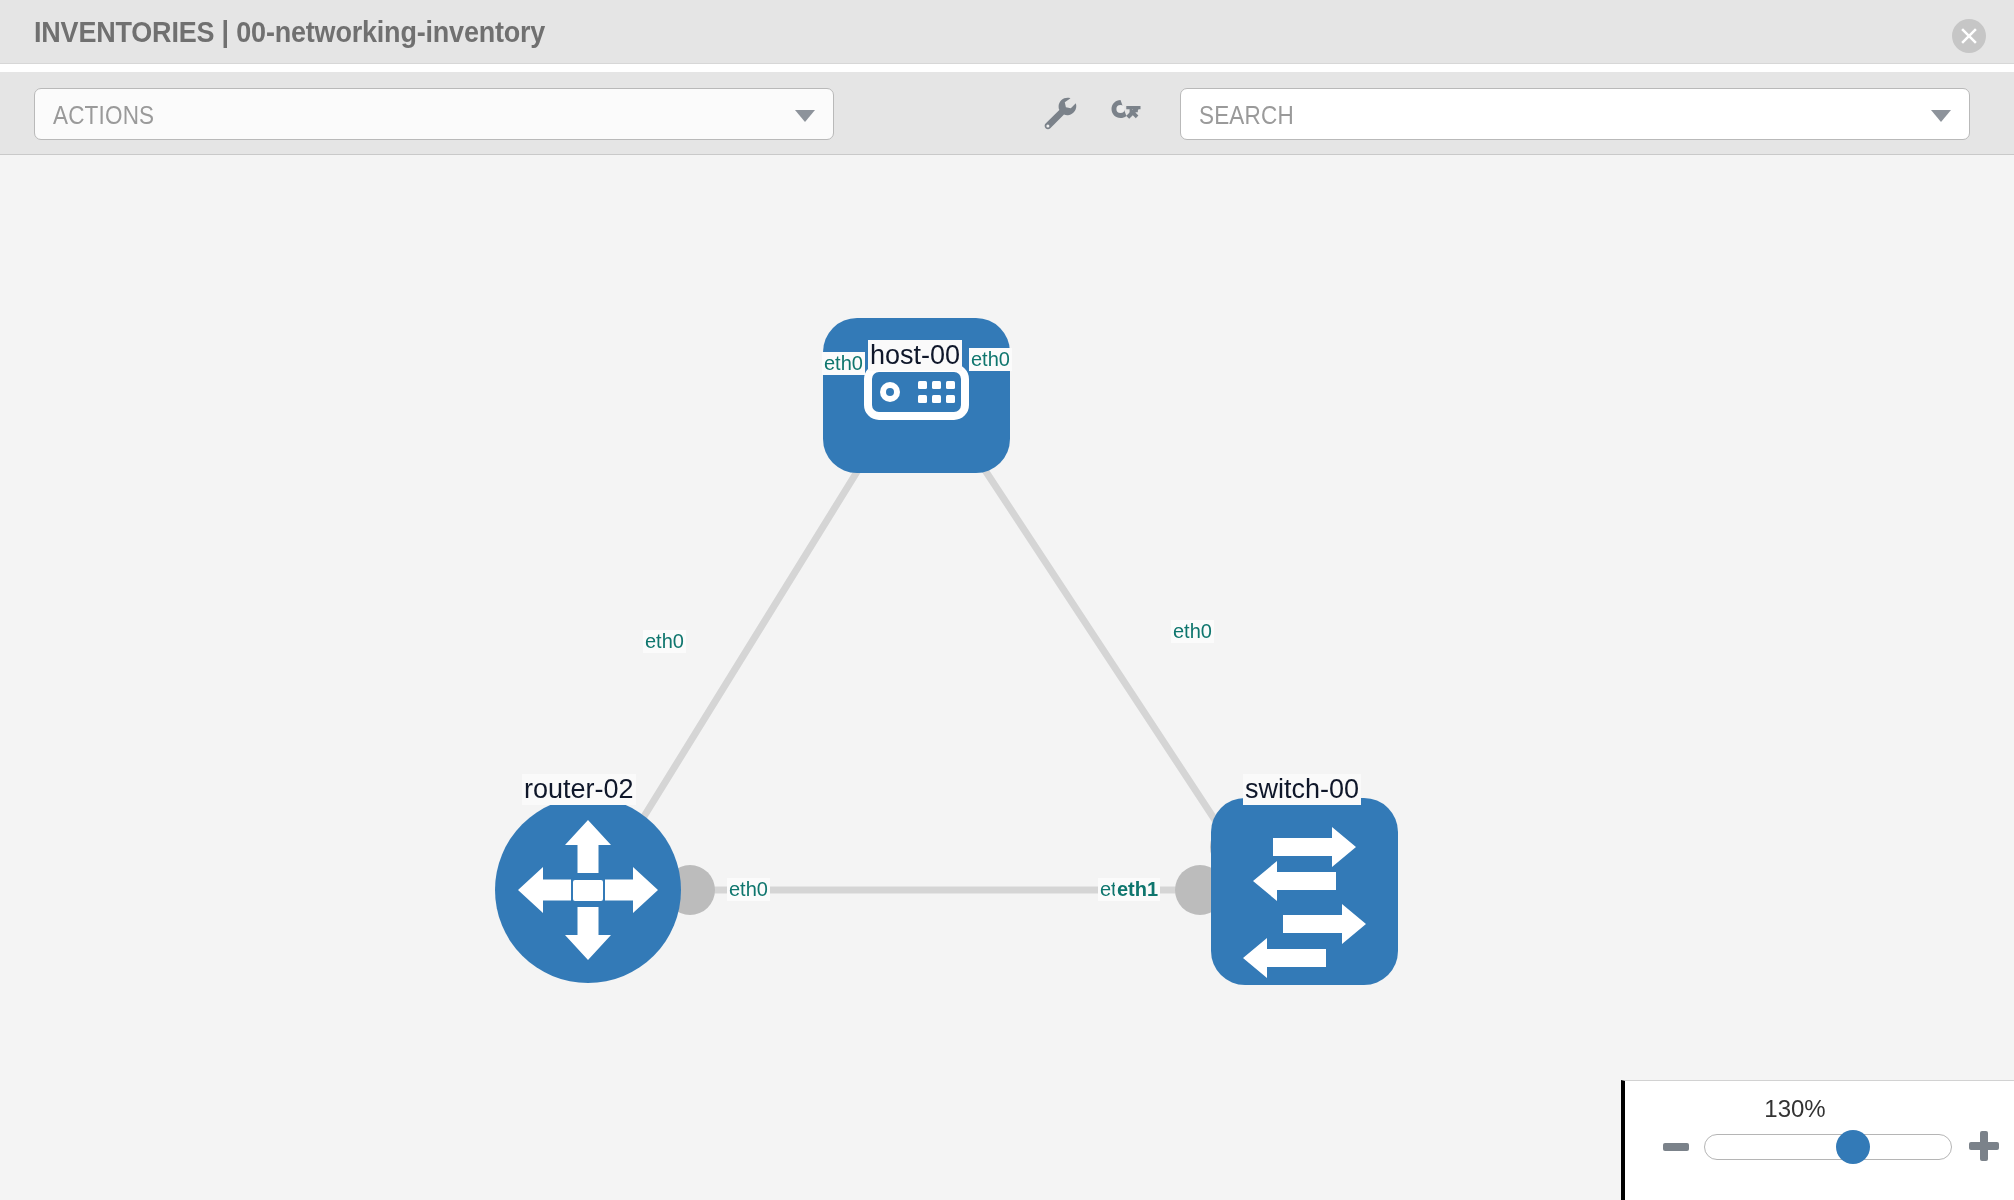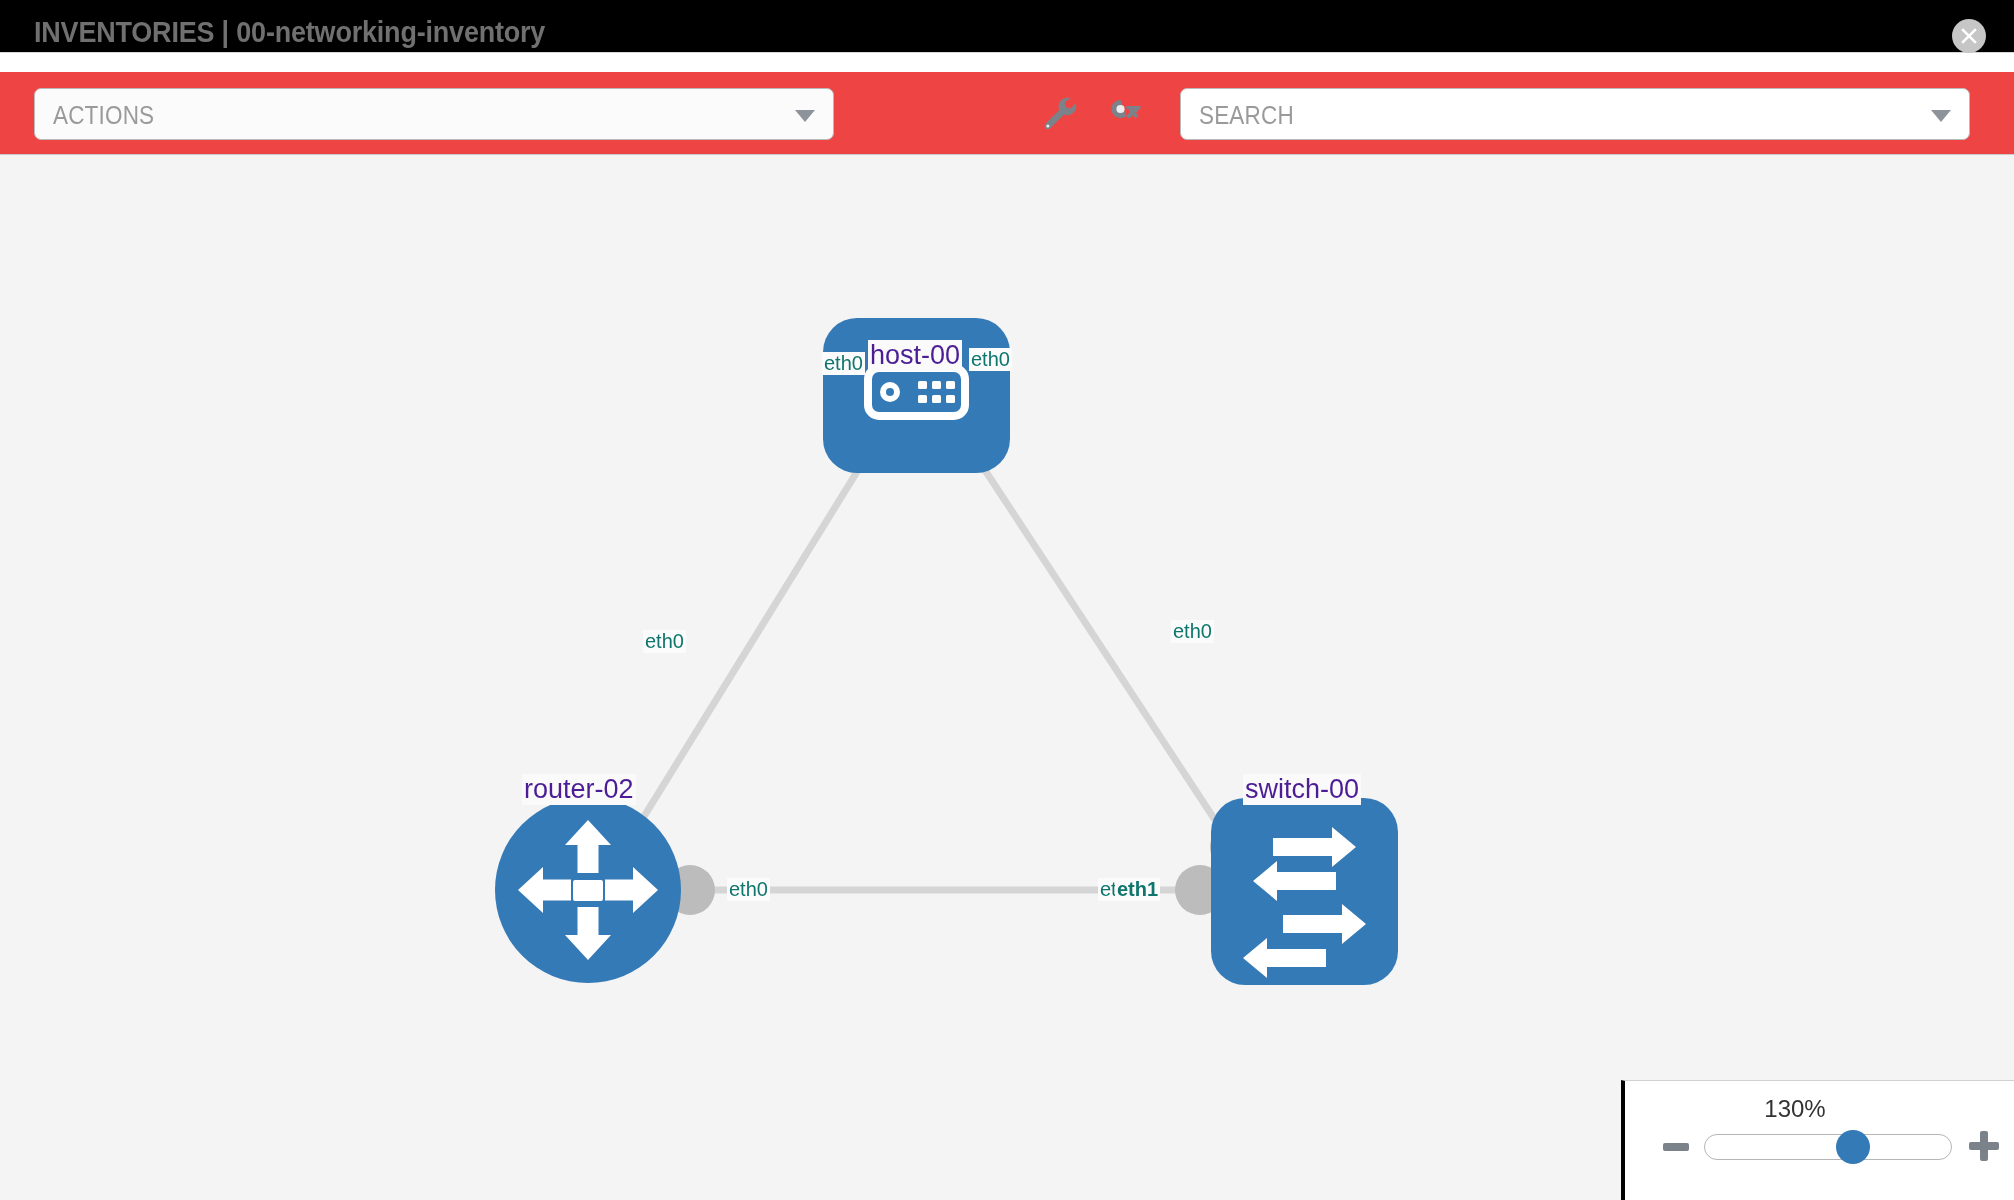--- a/index.html
+++ b/index.html
@@ -20,22 +20,22 @@
     width: 2014px;
     height: 1200px;
     background: #ffffff;
   }
 
   
   .header {
     position: absolute;
     left: 0; top: 0;
     width: 2014px;
-    height: 53px;
-    background: #000000;
+    height: 64px;
+    background: #e5e5e5;
     border-bottom: 1px solid #d7d7d7;
     box-sizing: border-box;
   }
   .header-title {
     position: absolute;
     left: 34px;
     top: 16px;
     font-size: 29px;
     font-weight: bold;
     color: #707070;
@@ -56,21 +56,21 @@
     cursor: pointer;
   }
   .close-icon svg { display: block; }
 
   
   .toolbar {
     position: absolute;
     left: 0; top: 72px;
     width: 2014px;
     height: 83px;
-    background: #ef4444;
+    background: #e5e5e5;
     border-bottom: 1px solid #c9c9c9;
     box-sizing: border-box;
   }
   .actions-select {
     position: absolute;
     left: 34px;
     top: 16px;
     width: 800px;
     height: 52px;
     background: #fbfbfb;
@@ -148,21 +148,21 @@
     left: 0; top: 0;
     width: 2014px;
     height: 1045px;
     display: block;
   }
 
   .node-group { cursor: pointer; }
   .node-label {
     position: absolute;
     font-size: 27px;
-    color: #4c1d95;
+    color: #0f172a;
     background: #fafafa;
     white-space: nowrap;
     padding: 0 2px;
   }
   .port-label {
     position: absolute;
     font-size: 20px;
     color: #0f766e;
     background: #fbfbfb;
     white-space: nowrap;

